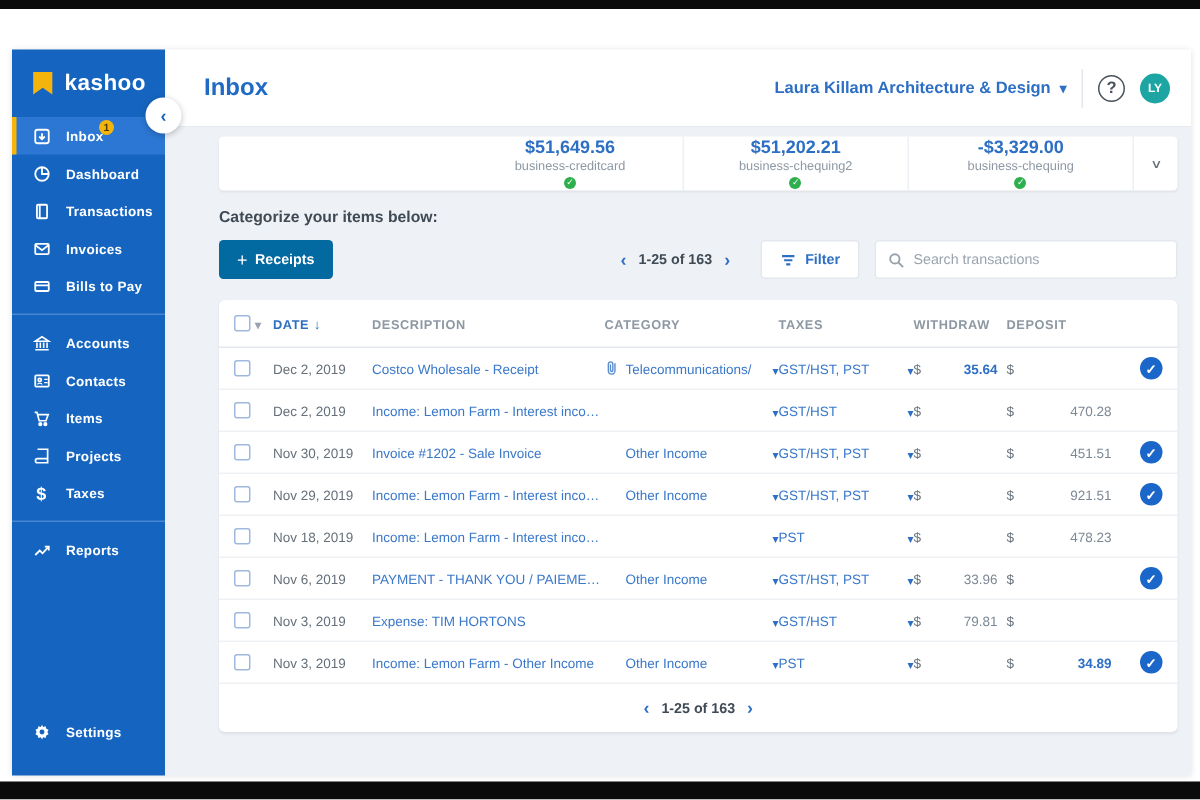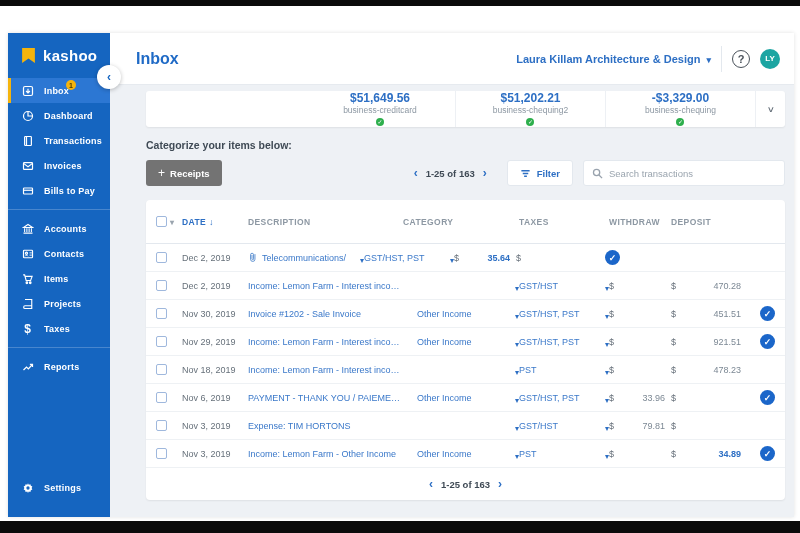--- a/index.html
+++ b/index.html
@@ -68,40 +68,40 @@
                  display:inline-flex; align-items:center; justify-content:center; }
   .green-check::before { content:"\2713"; }
   .balance-expand { width:30px; border-left:1px solid #edf0f4; display:flex; align-items:center;
                     justify-content:center; color:#66707a; cursor:pointer; }
   .balance-expand::before { content:"\2228"; font-size:8px; transform:scaleX(1.4); }
 
   .categorize-label { color:#3f4a55; font-size:10.5px; font-weight:700; margin:12px 0 9px; }
 
   
   .toolbar { display:flex; align-items:center; margin-bottom:14px; }
-  .receipts-btn { background:#737373; color:#fff; border:none; border-radius:3px; height:26px;
+  .receipts-btn { background:#0369a1; color:#fff; border:none; border-radius:3px; height:26px;
                   padding:0 12px; font-size:9.5px; font-weight:700; cursor:pointer;
                   font-family:"Liberation Sans",sans-serif; display:flex; align-items:center; gap:5px; }
   .plus-icon::before { content:"+"; font-size:12px; font-weight:400; }
   .pager { display:flex; align-items:center; gap:8px; margin-left:auto; }
   .pager-chevron { color:#2d6fc4; font-size:12px; font-weight:700; cursor:pointer; line-height:1; }
   .pager-text { color:#3f4a55; font-size:9.5px; font-weight:700; }
   .filter-btn { margin-left:20px; background:#fff; border:1px solid #e3e8ee; border-radius:3px; height:26px;
                 padding:0 12px; display:flex; align-items:center; gap:6px; color:#2d6fc4;
                 font-size:9.5px; font-weight:700; cursor:pointer; }
   .search-box { margin-left:10px; background:#fff; border:1px solid #e3e8ee; border-radius:3px; height:26px;
                 width:202px; display:flex; align-items:center; padding:0 8px; gap:6px; }
   .search-box input { border:none; outline:none; flex:1; font-size:9.5px; color:#3f4a55;
                       font-family:"Liberation Sans",sans-serif; background:transparent; }
   .search-box input::placeholder { color:#9aa4ae; }
 
   
   .table-card { background:#fff; border-radius:4px; box-shadow:0 1px 2px rgba(0,0,0,.07); }
   .t-row { display:flex; align-items:center; padding:0 10px; height:28px; border-bottom:1px solid #eef1f4; }
-  .t-head { height:44px; border-bottom:1px solid #e3e8ee; color:#8d98a3; font-size:8.5px; font-weight:700;
+  .t-head { height:32px; border-bottom:1px solid #e3e8ee; color:#8d98a3; font-size:8.5px; font-weight:700;
             letter-spacing:.4px; }
   .c-check { width:26px; display:flex; align-items:center; gap:3px; }
   .c-date  { width:66px; }
   .c-desc  { flex:1; min-width:0; }
   .c-cat   { width:116px; display:flex; align-items:center; gap:4px; }
   .c-tax   { width:90px; display:flex; align-items:center; }
   .c-wd    { width:62px; display:flex; align-items:center; justify-content:space-between; padding-right:6px; }
   .c-dep   { width:76px; display:flex; align-items:center; justify-content:space-between; padding-right:6px; }
   .c-done  { width:28px; display:flex; justify-content:flex-end; }
   .checkbox { width:11px; height:11px; border:1.5px solid #9fb8dd; border-radius:2px; background:#fff; cursor:pointer; }
@@ -348,20 +348,23 @@
             <div class="c-dep">DEPOSIT</div>
             <div class="c-done"></div>
           </div>
 
           <div class="t-body">
   <div class="t-row">
     <div class="c-check">
                   <span class="checkbox"></span>
                 </div>
     <div class="c-date">Dec 2, 2019</div>
+    <div class="c-desc">
+                  <a class="desc-link">Costco Wholesale - Receipt</a>
+                </div>
     <div class="c-cat">
       <svg class="clip-icon" viewBox="0 0 12 14" fill="none" stroke="#5b8fd0" stroke-width="1.2" stroke-linecap="round">
                     <path d="M8.5 3.2v6a2.8 2.8 0 01-5.6 0V3.5a1.9 1.9 0 013.8 0v5.3a1 1 0 01-2 0V4.2"></path>
                   </svg>
       <span class="cat-text">Telecommunications/</span>
       <span class="dd-caret"></span>
     </div>
     <div class="c-tax">
       <span class="tax-text">GST/HST, PST</span>
       <span class="dd-caret"></span>

